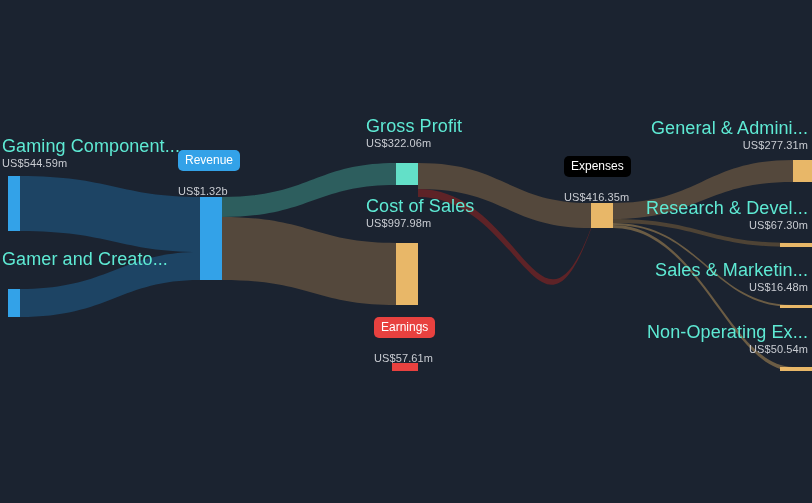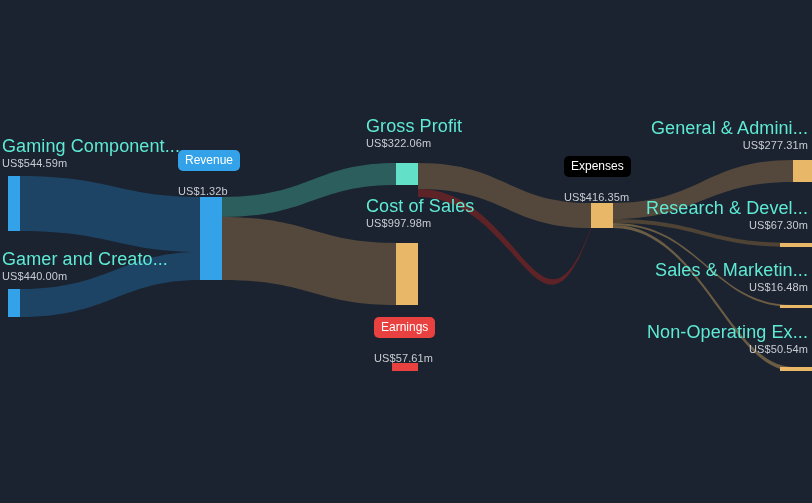--- a/index.html
+++ b/index.html
@@ -144,21 +144,20 @@
     </g>
   </svg>
 
   <div class="node-label" style="left:2px; top:138px;">
     <span class="lbl-name">Gaming Component...</span>
     <span class="lbl-value">US$544.59m</span>
   </div>
 
   <div class="node-label" style="left:2px; top:251px;">
     <span class="lbl-name">Gamer and Creato...</span>
-    <span class="lbl-value">US$440.00m</span>
   </div>
 
   <div class="node-label badge-wrap" style="left:178px; top:150px;">
     <span class="badge badge-revenue">Revenue</span>
     <span class="lbl-value">US$1.32b</span>
   </div>
 
   <div class="node-label" style="left:366px; top:118px;">
     <span class="lbl-name">Gross Profit</span>
     <span class="lbl-value">US$322.06m</span>

